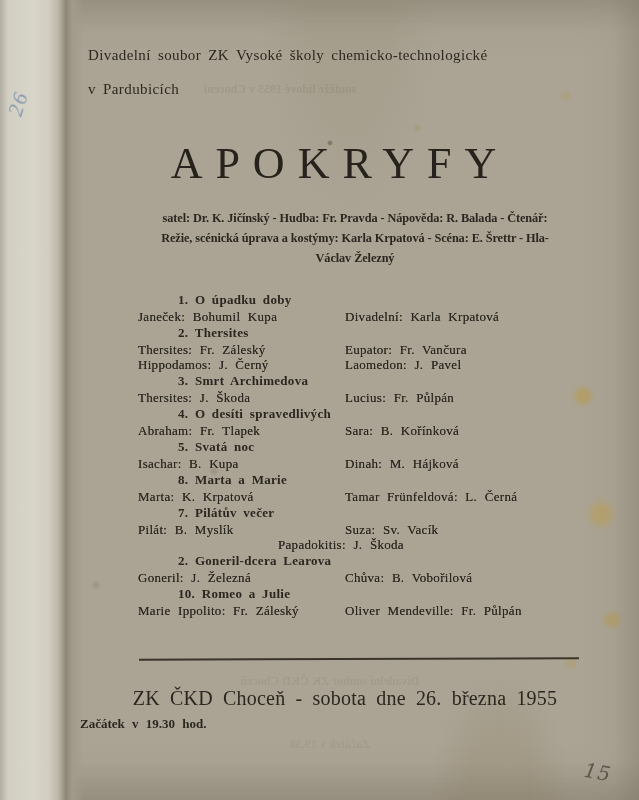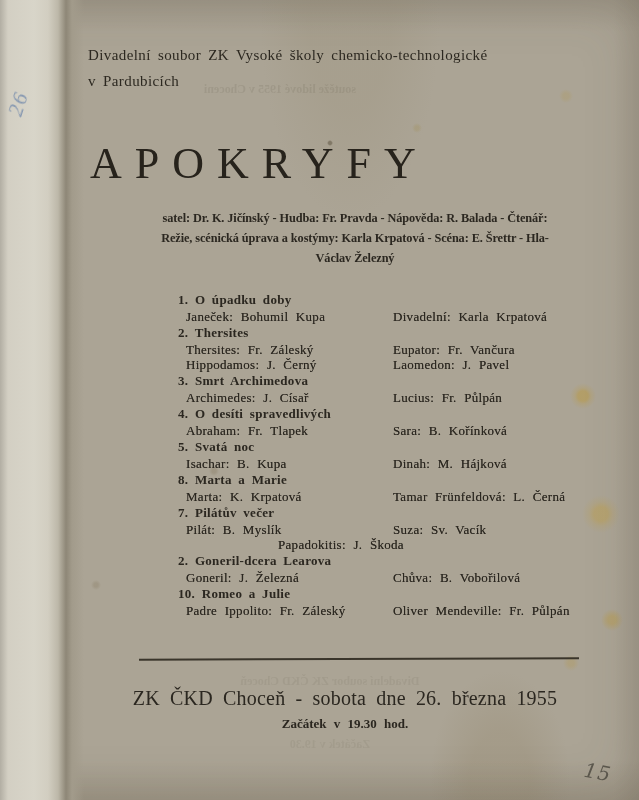--- a/index.html
+++ b/index.html
@@ -41,45 +41,45 @@
     position:absolute;color:#5f5947;opacity:.15;filter:blur(.7px);
     font-weight:bold;font-size:12px;transform:scaleX(-1);
     white-space:nowrap;
   }
   .ghost1{top:82px;left:110px;width:340px;text-align:center;}
   .ghost2{top:674px;left:180px;width:300px;text-align:center;opacity:.11;}
   .ghost3{top:737px;left:250px;width:160px;text-align:center;opacity:.10;}
 
   .header{position:absolute;top:42px;left:88px;width:440px;text-align:left;
     font-size:15px;line-height:26px;letter-spacing:.4px;word-spacing:3px;color:#2c2820;}
-  .header-line2{margin-right:76px;}
+  .header-line2{margin-right:76px;margin-top:8px;}
 
-  .title{position:absolute;top:138px;left:90px;width:500px;text-align:left;
+  .title{position:absolute;top:138px;left:90px;width:500px;text-align:center;
     font-size:44px;letter-spacing:13px;color:#27231c;white-space:nowrap;}
 
   .credits{position:absolute;top:208px;left:131px;width:448px;text-align:center;
     font-weight:bold;font-size:12.3px;line-height:20px;letter-spacing:-.1px;
     color:#2b2720;white-space:nowrap;}
 
   .cast{position:absolute;top:291px;left:138px;width:440px;
     font-size:13px;color:#2b2720;letter-spacing:.3px;}
   .cast-heading{height:18px;line-height:18px;font-weight:bold;padding-left:40px;word-spacing:3px;}
   .cast-row{height:15px;line-height:15px;display:flex;word-spacing:4px;
     text-shadow:0 0 .4px rgba(43,39,32,.7);}
-  .cast-left{width:207px;flex:none;margin-left:48px;}
+  .cast-left{width:207px;flex:none;}
   .cast-right{flex:1;}
   .cast-center{height:15px;line-height:15px;padding-left:140px;word-spacing:4px;
     text-shadow:0 0 .4px rgba(43,39,32,.7);}
 
   .rule{position:absolute;top:658px;left:139px;width:440px;height:2px;
     background:#3a352b;transform:rotate(-.2deg);}
 
   .footer-venue{position:absolute;top:687px;left:80px;width:530px;text-align:center;
     font-size:20px;word-spacing:5px;letter-spacing:.2px;color:#2b2720;white-space:nowrap;}
-  .footer-time{position:absolute;top:716px;left:80px;width:530px;text-align:center;
+  .footer-time{position:absolute;top:716px;left:80px;width:530px;text-align:left;
     font-weight:bold;font-size:13px;word-spacing:4px;color:#2b2720;}
 
   .handwritten{position:absolute;top:760px;left:584px;
     font-family:"DejaVu Serif",serif;font-style:italic;font-size:20px;
     color:#4f4b42;opacity:.85;transform:rotate(10deg);letter-spacing:1px;}
 </style>
 </head>
 <body>
 
 <div class="page">
@@ -119,21 +119,21 @@
           <span class="cast-right">Eupator: Fr. Vančura</span>
         </div>
         <div class="cast-row">
           <span class="cast-left">Hippodamos: J. Černý</span>
           <span class="cast-right">Laomedon: J. Pavel</span>
         </div>
       </div>
       <div>
         <div class="cast-heading">3. Smrt Archimedova</div>
         <div class="cast-row">
-          <span class="cast-left">Archimedes: J. Císař</span>
+          <span class="cast-left">Thersites: J. Škoda</span>
           <span class="cast-right">Lucius: Fr. Půlpán</span>
         </div>
       </div>
       <div>
         <div class="cast-heading">4. O desíti spravedlivých</div>
         <div class="cast-row">
           <span class="cast-left">Abraham: Fr. Tlapek</span>
           <span class="cast-right">Sara: B. Kořínková</span>
         </div>
       </div>
@@ -162,21 +162,21 @@
       <div>
         <div class="cast-heading">2. Goneril-dcera Learova</div>
         <div class="cast-row">
           <span class="cast-left">Goneril: J. Železná</span>
           <span class="cast-right">Chůva: B. Vobořilová</span>
         </div>
       </div>
       <div>
         <div class="cast-heading">10. Romeo a Julie</div>
         <div class="cast-row">
-          <span class="cast-left">Padre Ippolito: Fr. Záleský</span>
+          <span class="cast-left">Marie Ippolito: Fr. Záleský</span>
           <span class="cast-right">Oliver Mendeville: Fr. Půlpán</span>
         </div>
       </div>
     </div>
 
   <div class="rule"></div>
 
   <div class="footer-venue">ZK ČKD Choceň - sobota dne 26. března 1955</div>
   <div class="footer-time">Začátek v 19.30 hod.</div>
 

